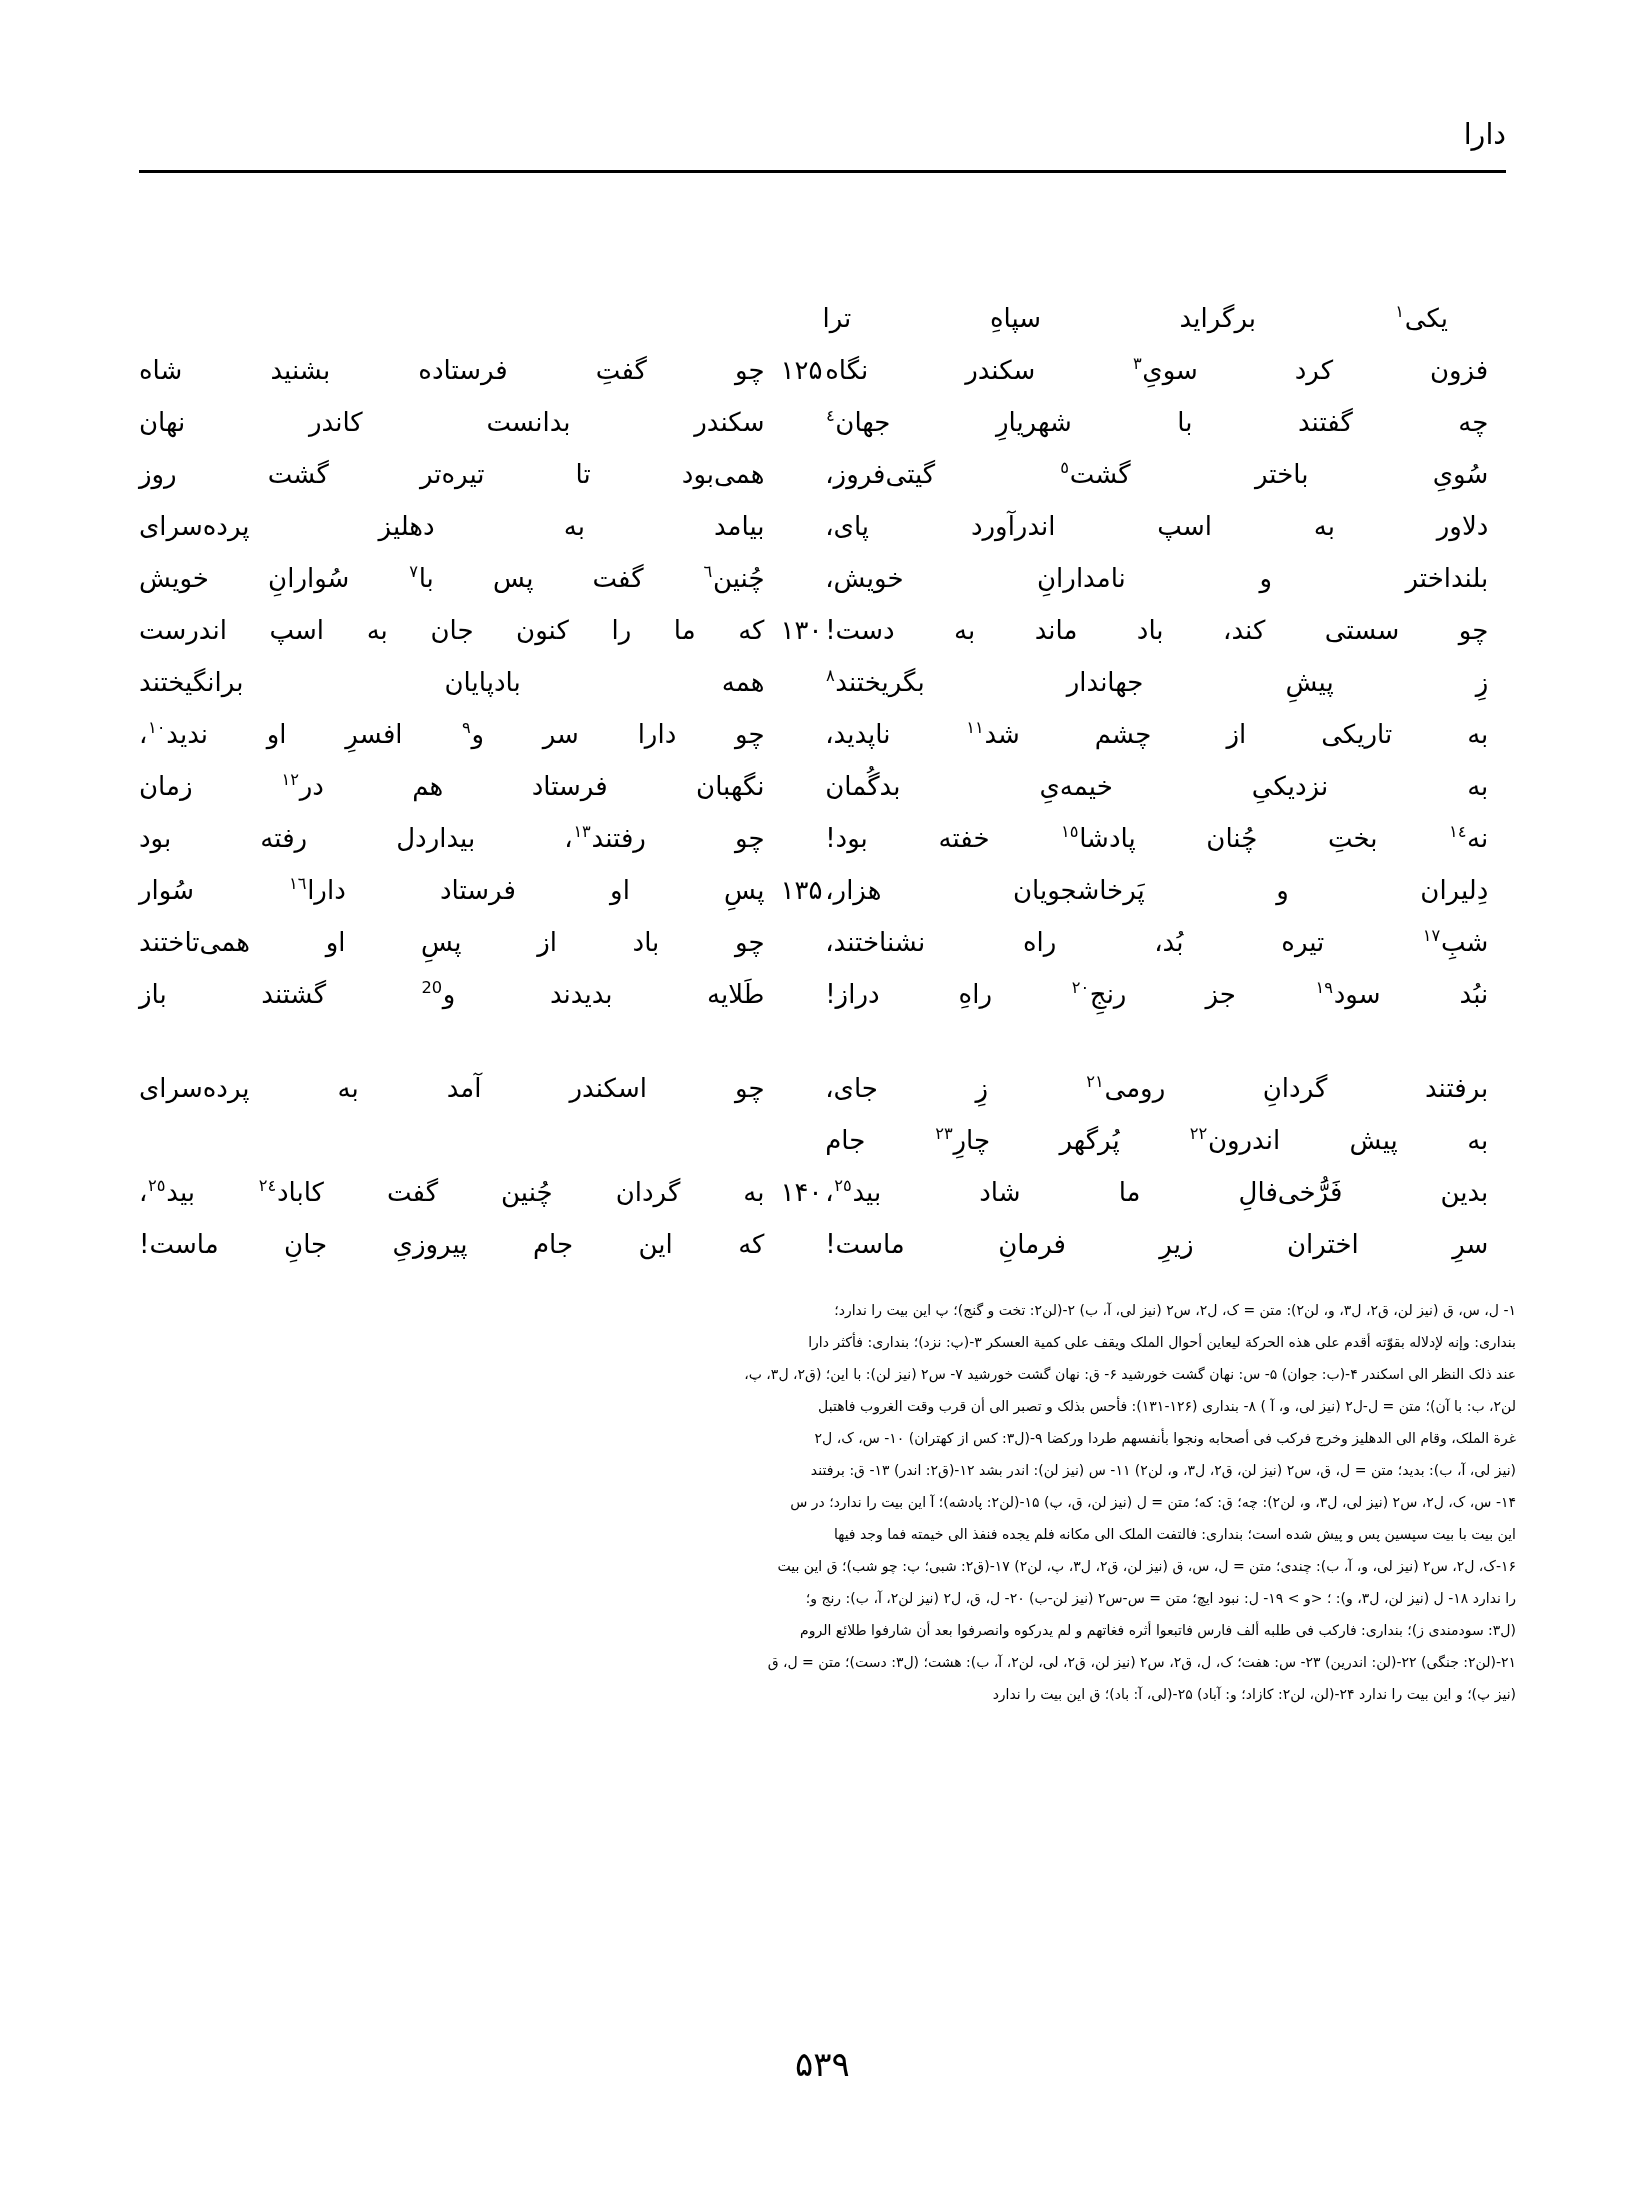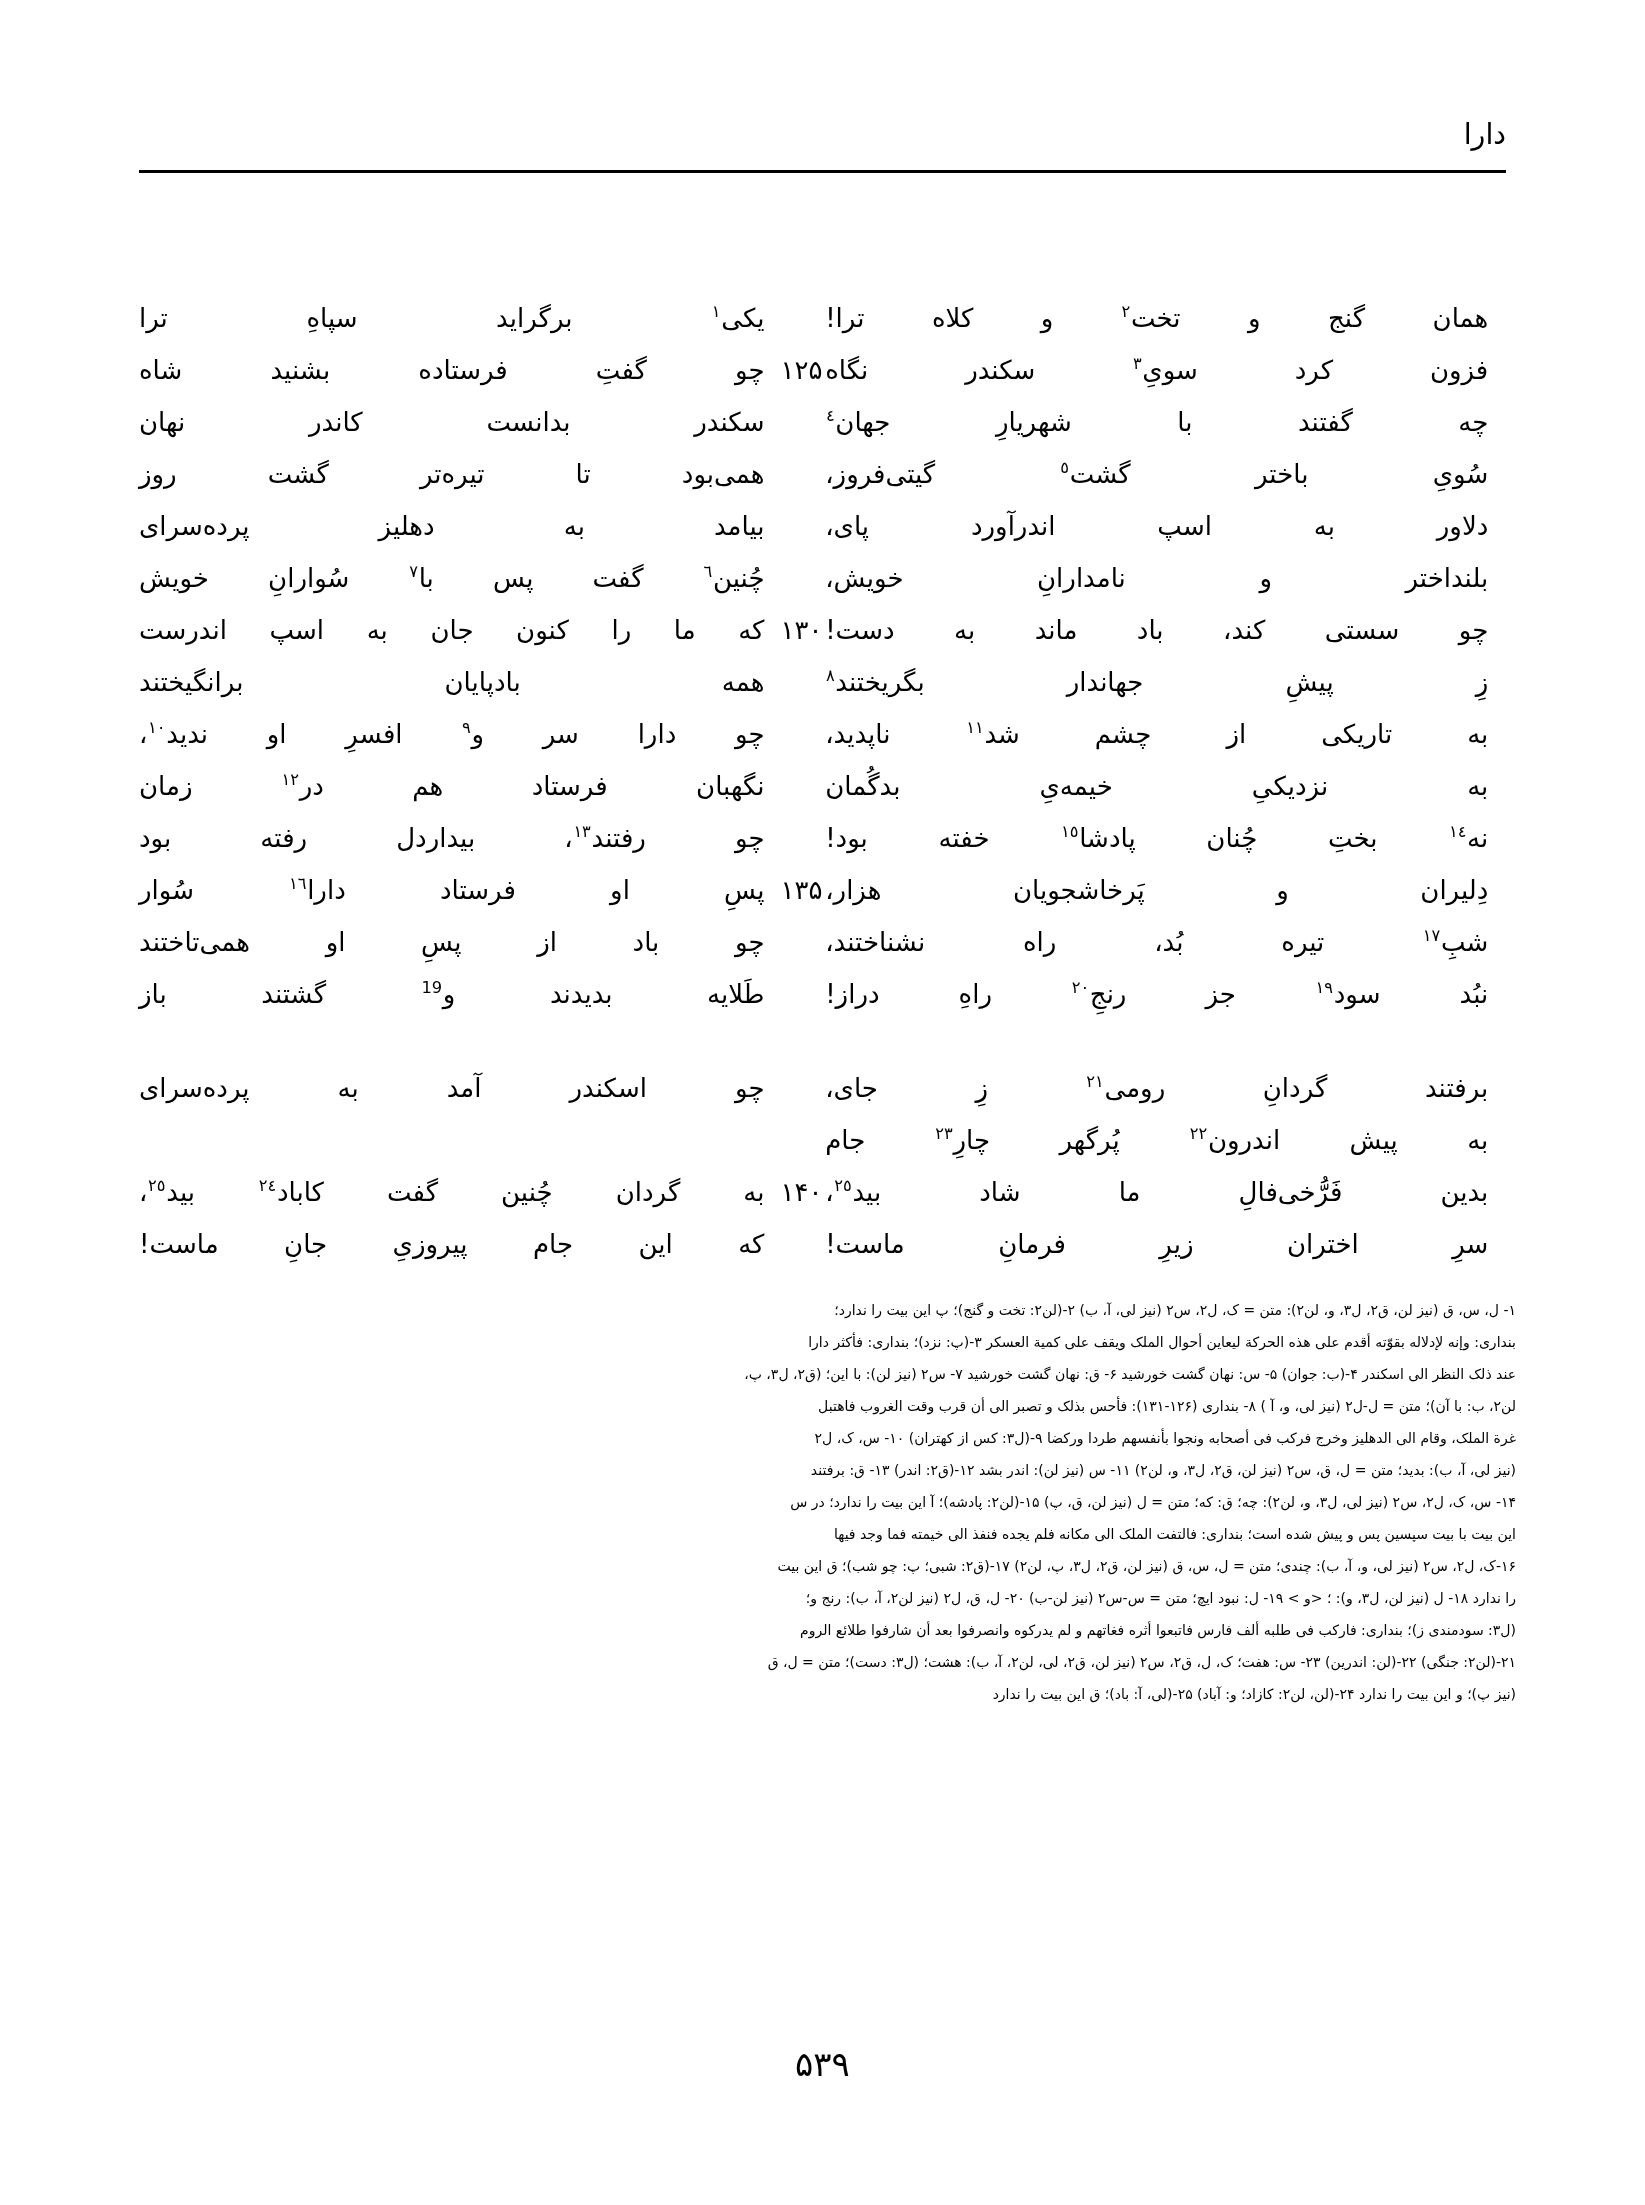--- a/index.html
+++ b/index.html
@@ -156,23 +156,20 @@
 <div class="page">
 
   <div class="header-zone">
     <div class="running-head">دارا</div>
     <div class="head-rule"></div>
   </div>
 
   <div class="verse-block">
     <div class="couplet-grid" id="grid1">
         <div class="couplet">
-          <div class="hemistich col-left">
-            <span class="hemi-text">همان گنج و تخت<sup class="fn">٢</sup> و کلاه ترا!</span>
-          </div>
           <div class="hemistich col-right">
             <span class="hemi-text">یکی<sup class="fn">١</sup> برگراید سپاهِ ترا</span>
           </div>
         </div>
         <div class="couplet">
           <div class="hemistich col-left">
             <span class="hemi-text">فزون کرد سویِ<sup class="fn">٣</sup> سکندر نگاه</span>
           </div>
           <div class="hemistich col-right">
             <span class="hemi-text">چو گفتِ فرستاده بشنید شاه</span>
@@ -267,21 +264,21 @@
           </div>
           <div class="hemistich col-right">
             <span class="hemi-text">چو باد از پسِ او همی‌تاختند</span>
           </div>
         </div>
         <div class="couplet">
           <div class="hemistich col-left">
             <span class="hemi-text">نبُد سود<sup class="fn">١٩</sup> جز رنجِ<sup class="fn">٢٠</sup> راهِ دراز!</span>
           </div>
           <div class="hemistich col-right">
-            <span class="hemi-text">طَلایه بدیدند و<sup class="fn">19</sup> گشتند باز</span>
+            <span class="hemi-text">طَلایه بدیدند و<sup class="fn">20</sup> گشتند باز</span>
           </div>
         </div>
       </div>
     <div class="stanza-gap"></div>
     <div class="couplet-grid" id="grid2">
         <div class="couplet">
           <div class="hemistich col-left">
             <span class="hemi-text">برفتند گردانِ رومی<sup class="fn">٢١</sup> زِ جای،</span>
           </div>
           <div class="hemistich col-right">

